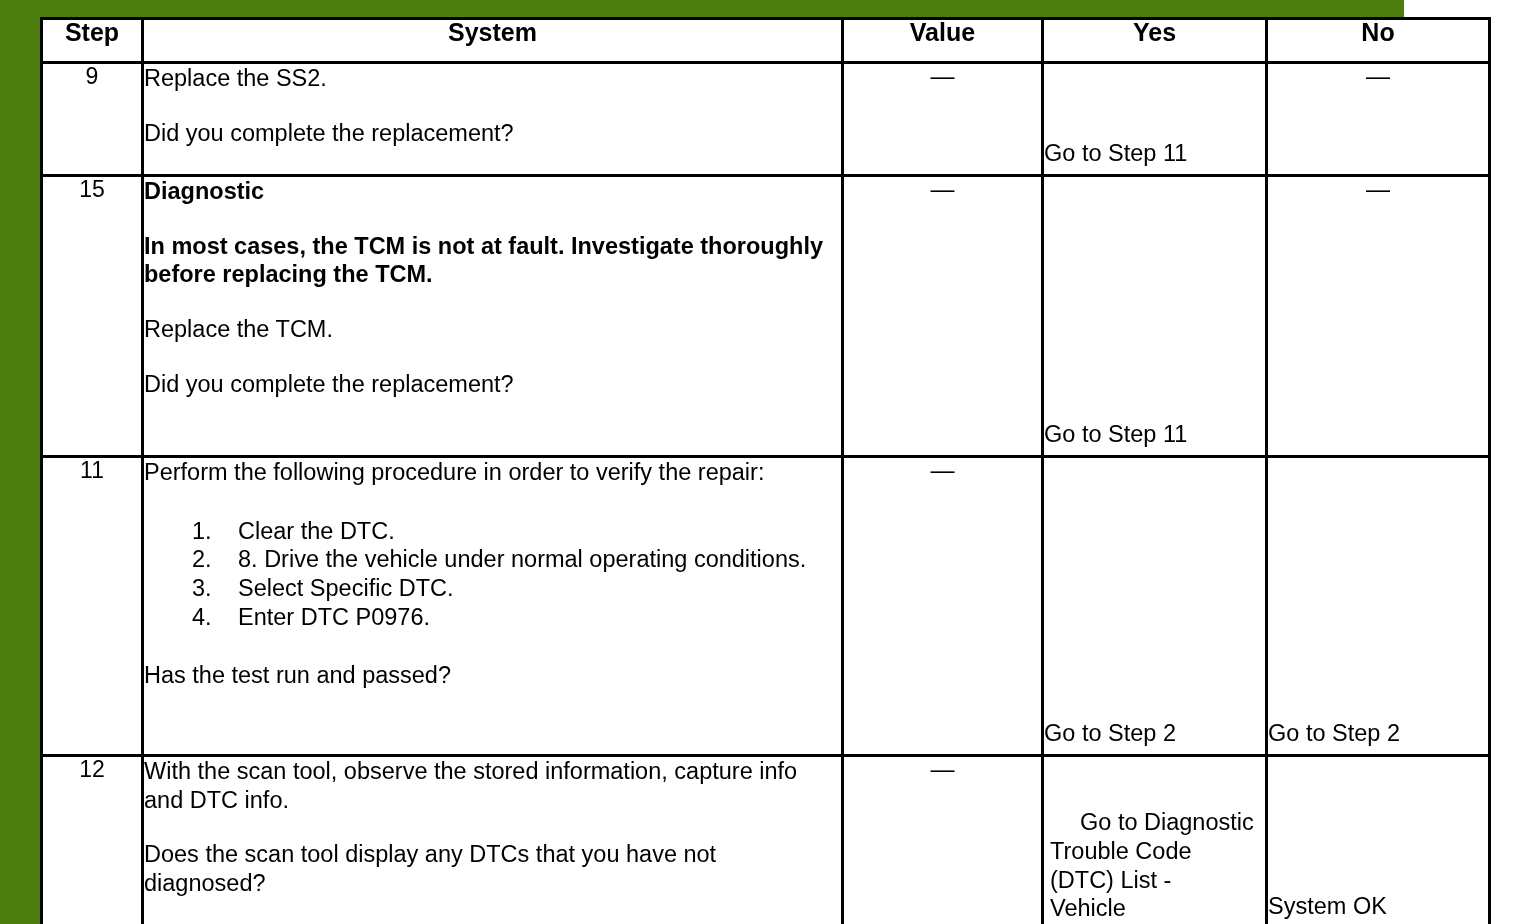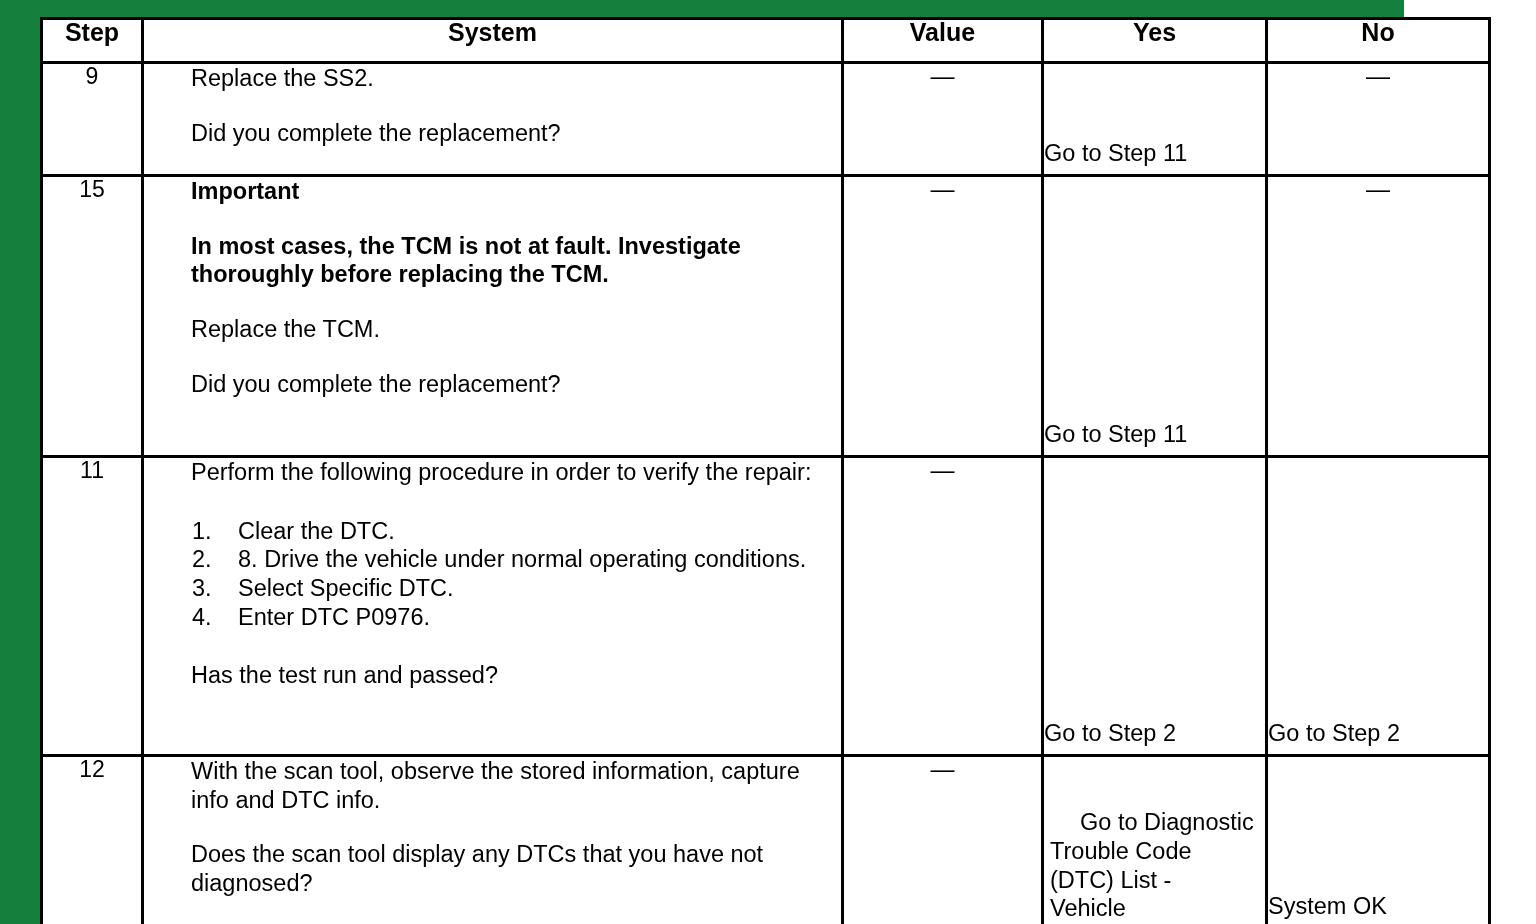--- a/index.html
+++ b/index.html
@@ -12,21 +12,21 @@
     height: 924px;
     font-family: "Liberation Sans", sans-serif;
     color: #000000;
     overflow: hidden;
   }
 
   .page {
     position: relative;
     width: 1404px;
     height: 924px;
-    background: #15803d;
+    background: #4d7c0f;
   }
 
   
   table.diag {
     position: absolute;
     left: 40px;
     top: 17px;
     width: 1448px;
     border-collapse: collapse;
     table-layout: fixed;
@@ -70,21 +70,20 @@
     text-align: left;
     vertical-align: top;
     font-size: 23.5px;
     line-height: 1.22;
     padding: 2px 6px 4px 6px;
   }
 
   .act-line {
     display: block;
     white-space: pre-wrap;
-    margin-left: 47px;
   }
   .act-line.bold { font-weight: bold; }
   .act-gap-md { height: 26px; }
   .act-gap-lg { height: 30px; }
 
   
   ol.proc-list {
     margin: 0;
     padding: 0;
     list-style: none;
@@ -175,21 +174,21 @@
           <span class="act-line">Did you complete the replacement?</span>
         </td>
         <td class="value-cell">—</td>
         <td class="branch-cell bottom">Go to Step 11</td>
         <td class="value-cell">—</td>
       </tr>
 
       <tr class="row-10">
         <td class="step-cell">15</td>
         <td class="action-cell">
-          <span class="act-line bold">Important</span>
+          <span class="act-line bold">Diagnostic</span>
           <div class="act-gap-md"></div>
           <span class="act-line bold">In most cases, the TCM is not at fault. Investigate thoroughly before replacing the TCM.</span>
           <div class="act-gap-md"></div>
           <span class="act-line">Replace the TCM.</span>
           <div class="act-gap-md"></div>
           <span class="act-line">Did you complete the replacement?</span>
         </td>
         <td class="value-cell">—</td>
         <td class="branch-cell bottom">Go to Step 11</td>
         <td class="value-cell">—</td>

